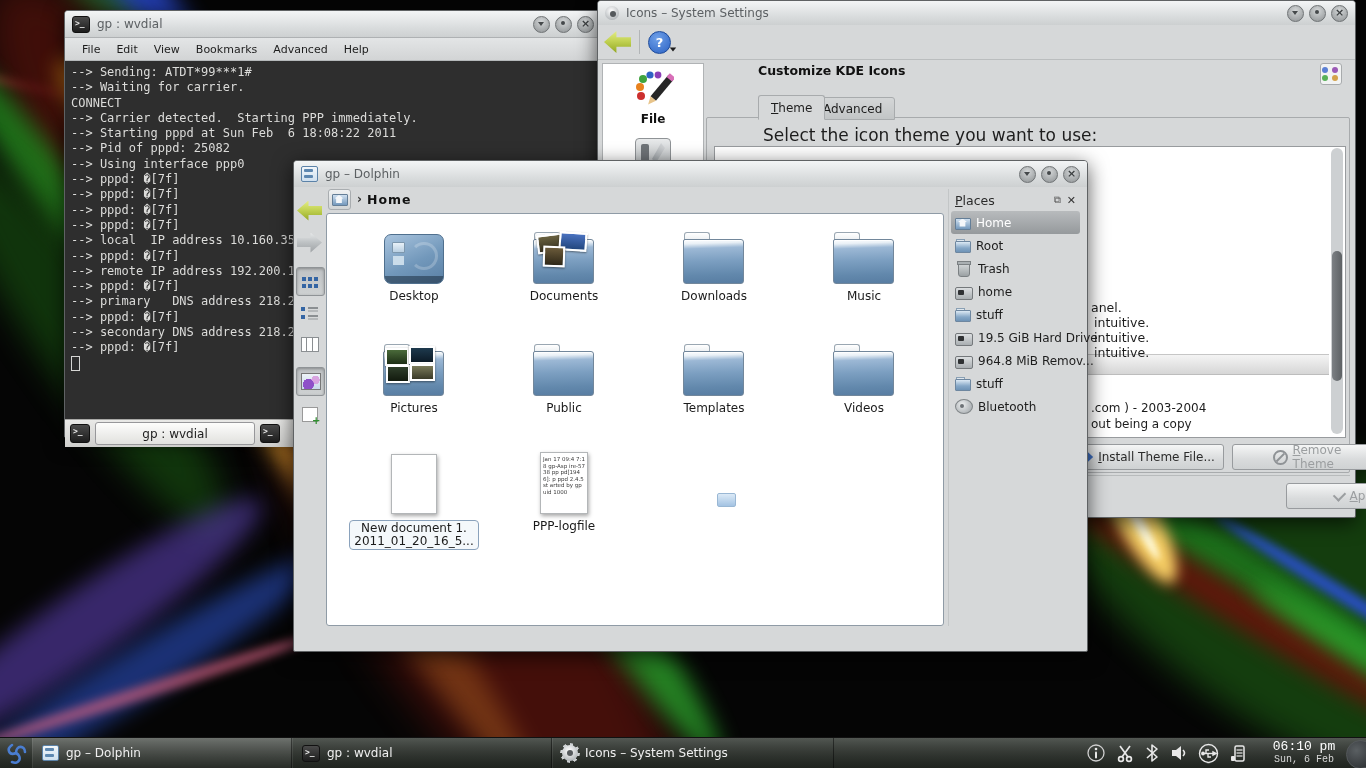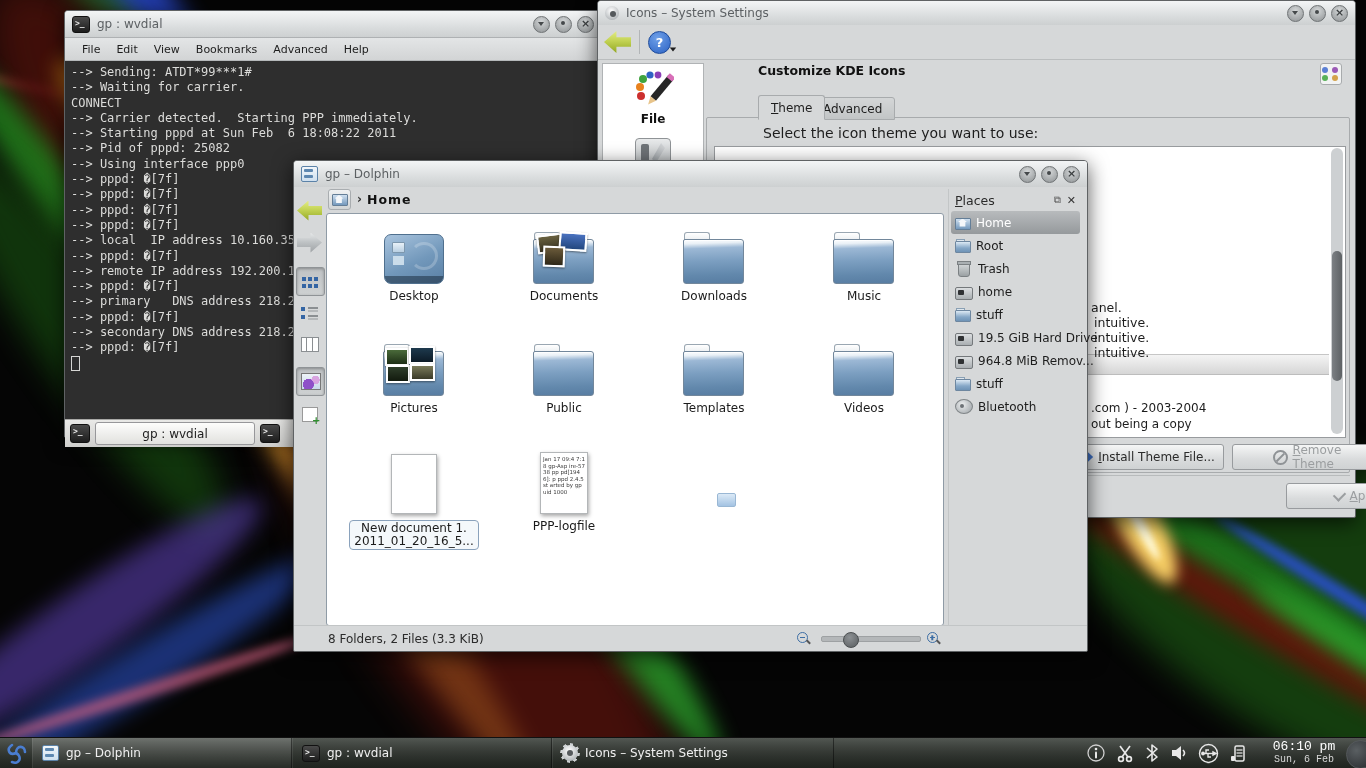--- a/index.html
+++ b/index.html
@@ -306,21 +306,21 @@
         <i style="background:#d4a24a;"></i>
     </div>
 
     <div class="tab active" style="left:160px;top:94px;">
       <span class="mn">Theme</span>
     </div>
     <div class="tab inactive" style="left:212px;top:96px;height:21px;">
       <span>Advanced</span>
     </div>
     <div style="position:absolute;left:108px;top:116px;right:5px;height:354px;border:1px solid #a8abad;border-radius:2px;background:#d6d8d9;"></div>
-    <div style="position:absolute;left:165px;top:124px;font-size:14px;color:#1d1d1d;">Select the icon theme you want to use:</div>
+    <div style="position:absolute;left:165px;top:124px;font-size:17px;color:#1d1d1d;">Select the icon theme you want to use:</div>
 
     <div style="position:absolute;left:116px;top:145px;width:630px;height:290px;background:#fff;border:1px solid #989b9e;"></div>
     <div style="position:absolute;left:117px;top:353px;width:614px;height:19px;background:linear-gradient(#f4f4f4,#d6d6d6);border-top:1px solid #c6c6c6;border-bottom:1px solid #bdbdbd;"></div>
     <span class="frag" style="left:493px;top:299px;">anel.</span>
     <span class="frag" style="left:496px;top:314px;">intuitive.</span>
     <span class="frag" style="left:496px;top:329px;">intuitive.</span>
     <span class="frag" style="left:496px;top:344px;">intuitive.</span>
     <span class="frag" style="left:493px;top:400px;font-size:12px;">.com ) - 2003-2004</span>
     <span class="frag" style="left:493px;top:416px;font-size:12px;">out being a copy</span>
     <div style="position:absolute;left:733px;top:147px;width:12px;height:286px;background:#cdd0d2;border-radius:6px;"></div>
@@ -510,33 +510,20 @@
       <div class="place">
           <span class="pi pi-folder"></span>
           <span>stuff</span>
         </div>
       <div class="place">
           <span class="pi pi-gear"></span>
           <span>Bluetooth</span>
         </div>
     </div>
 
-    <div class="statusbar">
-      <span style="margin-left:34px;">8 Folders, 2 Files (3.3 KiB)</span>
-      <span class="mag" style="position:absolute;left:503px;top:6px;">
-          <i></i>
-        </span>
-      <span class="slider-track" style="position:absolute;left:527px;top:10px;">
-        <span class="slider-knob" style="left:21px;"></span>
-      </span>
-      <span class="mag plus" style="position:absolute;left:633px;top:6px;">
-          <i></i>
-          <i></i>
-        </span>
-    </div>
   </div>
 
   <div class="taskbar">
     <div style="width:32px;display:flex;align-items:center;justify-content:center;">
       <svg width="24" height="24" viewBox="0 0 24 24">
         <g fill="none" stroke="#4a7dd0" stroke-width="2.6" stroke-linecap="round">
           <path d="M12 12 C 12 4, 21 4, 21 11"></path>
           <path d="M12 12 C 19 16, 15 24, 8 21"></path>
           <path d="M12 12 C 5 15, 2 8, 8 4"></path>
         </g>

